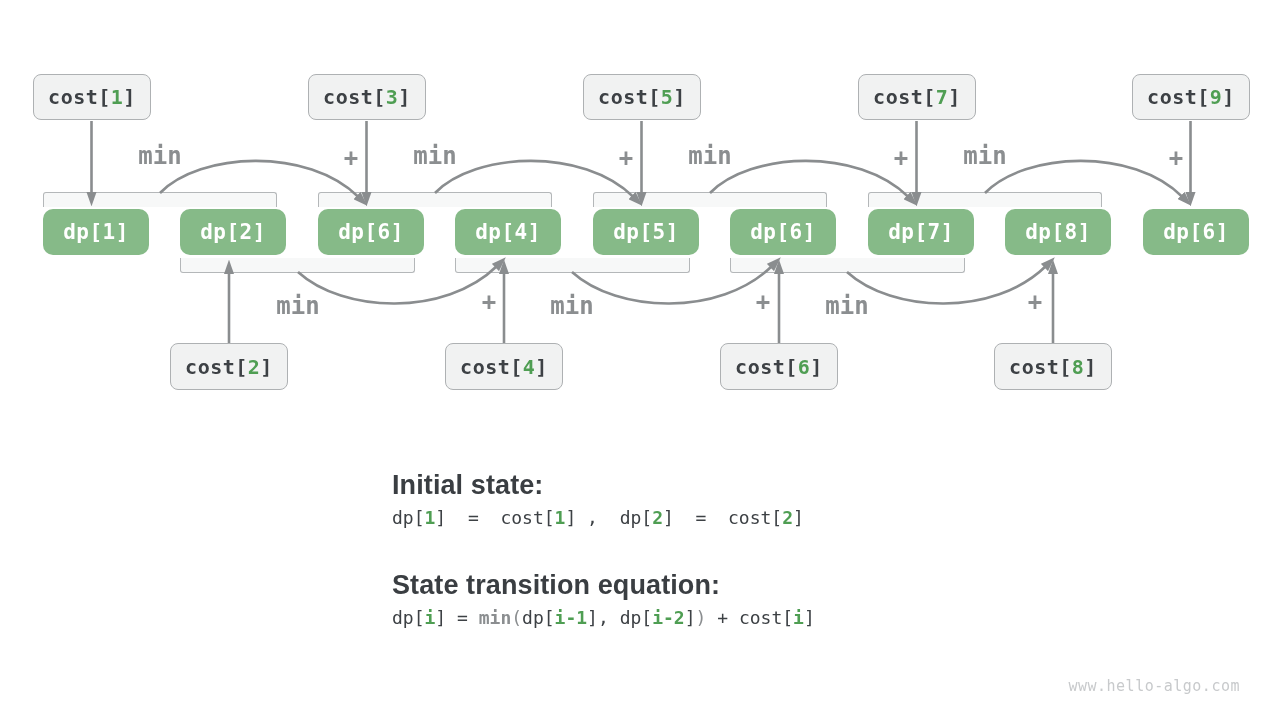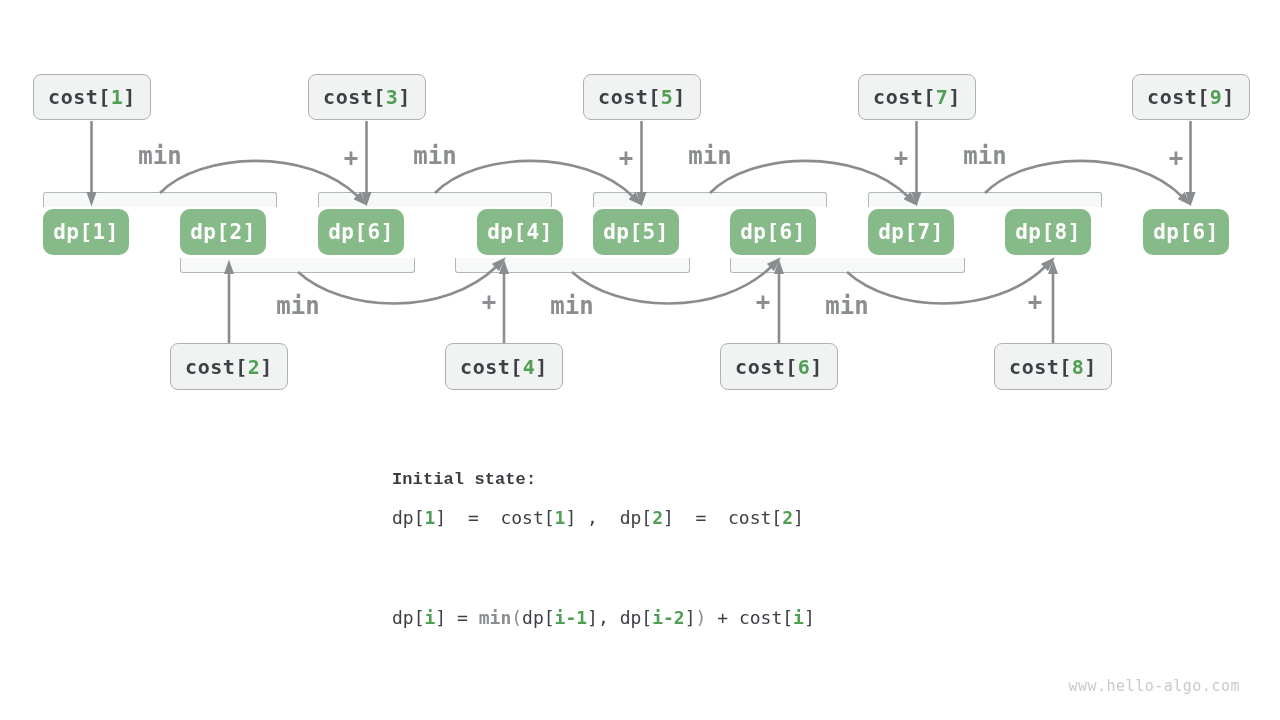--- a/index.html
+++ b/index.html
@@ -24,21 +24,21 @@
   .bracket-top{position:absolute;top:192px;width:234px;height:15px;z-index:1;
     background:var(--bracket-fill);
     border:1.5px solid var(--bracket-border);border-bottom:none;
     border-radius:3px 3px 0 0;}
   .bracket-bottom{position:absolute;top:258px;width:235px;height:15px;z-index:1;
     background:var(--bracket-fill);
     border:1.5px solid var(--bracket-border);border-top:none;
     border-radius:0 0 3px 3px;}
 
   
-  .dp{position:absolute;top:209px;width:86px;height:46px;z-index:3;
+  .dp{position:absolute;top:209px;width:106px;height:46px;z-index:3;
     background:var(--dp-fill);border-radius:10px;
     color:#ffffff;font-weight:bold;font-size:21px;letter-spacing:0.5px;
     display:flex;align-items:center;justify-content:center;}
 
   
   .cost{position:absolute;width:118px;height:46px;z-index:3;
     background:var(--cost-fill);border:1.5px solid var(--cost-border);
     border-radius:8px;font-size:20px;font-weight:600;letter-spacing:0.5px;
     display:flex;align-items:center;justify-content:center;}
   .cost.top{top:74px;}
@@ -47,22 +47,22 @@
   .cost .tk-g{color:var(--green-text);font-weight:bold;}
 
   
   .op{position:absolute;z-index:4;color:var(--gray-label);
     font-weight:bold;font-size:24px;text-align:center;line-height:24px;}
   .op.min-label{width:70px;}
   .op.plus-label{width:24px;}
 
   
   .note-title{position:absolute;z-index:4;
-    font-family:Liberation Mono, monospace;font-weight:bold;
-    font-size:17px;color:#3a3e42;letter-spacing:0.1px;text-align:center;}
+    font-family:Liberation Sans, sans-serif;font-weight:bold;
+    font-size:27px;color:#3a3e42;letter-spacing:0.1px;text-align:center;}
   .code-line{position:absolute;z-index:4;white-space:pre;
     font-size:18px;color:var(--dark-text);}
   .code-line .tk-d{color:var(--dark-text);}
   .code-line .tk-g{color:var(--green-text);font-weight:bold;}
   .code-line .tk-m{color:var(--gray-label);font-weight:bold;}
   .code-line .tk-p{color:var(--gray-label);}
 
   .watermark{position:absolute;right:40px;top:677px;z-index:4;
     font-size:15px;letter-spacing:0.5px;color:var(--watermark-gray);}
 </style>
@@ -103,21 +103,21 @@
     <path class="curve" d="M 985,193 C 1025,152 1133,147 1182.5,197" marker-end="url(#ah)"></path>
 
     <path class="curve" d="M 298,272 C 343,313 445,317 497,266" marker-end="url(#ah)"></path>
     <path class="curve" d="M 572,272 C 617,313 720,317 772,266" marker-end="url(#ah)"></path>
     <path class="curve" d="M 847,272 C 892,313 994,317 1046,266" marker-end="url(#ah)"></path>
   </svg>
 
   <div class="dp" style="left:43px">dp[1]</div>
   <div class="dp" style="left:180px">dp[2]</div>
   <div class="dp" style="left:318px">dp[6]</div>
-  <div class="dp" style="left:477px">dp[4]</div>
+  <div class="dp" style="left:455px">dp[4]</div>
   <div class="dp" style="left:593px">dp[5]</div>
   <div class="dp" style="left:730px">dp[6]</div>
   <div class="dp" style="left:868px">dp[7]</div>
   <div class="dp" style="left:1005px">dp[8]</div>
   <div class="dp" style="left:1143px">dp[6]</div>
 
   <div class="cost top" style="left:33px">
       <span class="tk-d">cost[</span>
       <span class="tk-g">1</span>
       <span class="tk-d">]</span>
@@ -175,16 +175,17 @@
 
   <div class="op min-label" style="left:263px;top:294px">min</div>
   <div class="op plus-label" style="left:477px;top:290px">+</div>
   <div class="op min-label" style="left:537px;top:294px">min</div>
   <div class="op plus-label" style="left:751px;top:290px">+</div>
   <div class="op min-label" style="left:812px;top:294px">min</div>
   <div class="op plus-label" style="left:1023px;top:290px">+</div>
 
   <div class="note-title" style="left:392px;top:470px">Initial state:</div>
   <div class="code-line" style="left:392px;top:507px"><span class="tk-d">dp[</span><span class="tk-g">1</span><span class="tk-d">]</span><span class="tk-d">  =  </span><span class="tk-d">cost[</span><span class="tk-g">1</span><span class="tk-d">]</span><span class="tk-d"> ,  </span><span class="tk-d">dp[</span><span class="tk-g">2</span><span class="tk-d">]</span><span class="tk-d">  =  </span><span class="tk-d">cost[</span><span class="tk-g">2</span><span class="tk-d">]</span></div>
+  <div class="note-title" style="left:392px;top:570px">State transition equation:</div>
   <div class="code-line" style="left:392px;top:607px"><span class="tk-d">dp[</span><span class="tk-g">i</span><span class="tk-d">]</span><span class="tk-d"> = </span><span class="tk-m">min</span><span class="tk-p">(</span><span class="tk-d">dp[</span><span class="tk-g">i-1</span><span class="tk-d">],</span><span class="tk-d"> </span><span class="tk-d">dp[</span><span class="tk-g">i-2</span><span class="tk-d">]</span><span class="tk-p">)</span><span class="tk-d"> + </span><span class="tk-d">cost[</span><span class="tk-g">i</span><span class="tk-d">]</span></div>
 
   <div class="watermark">www.hello-algo.com</div>
 </div>
 
 </body></html>

